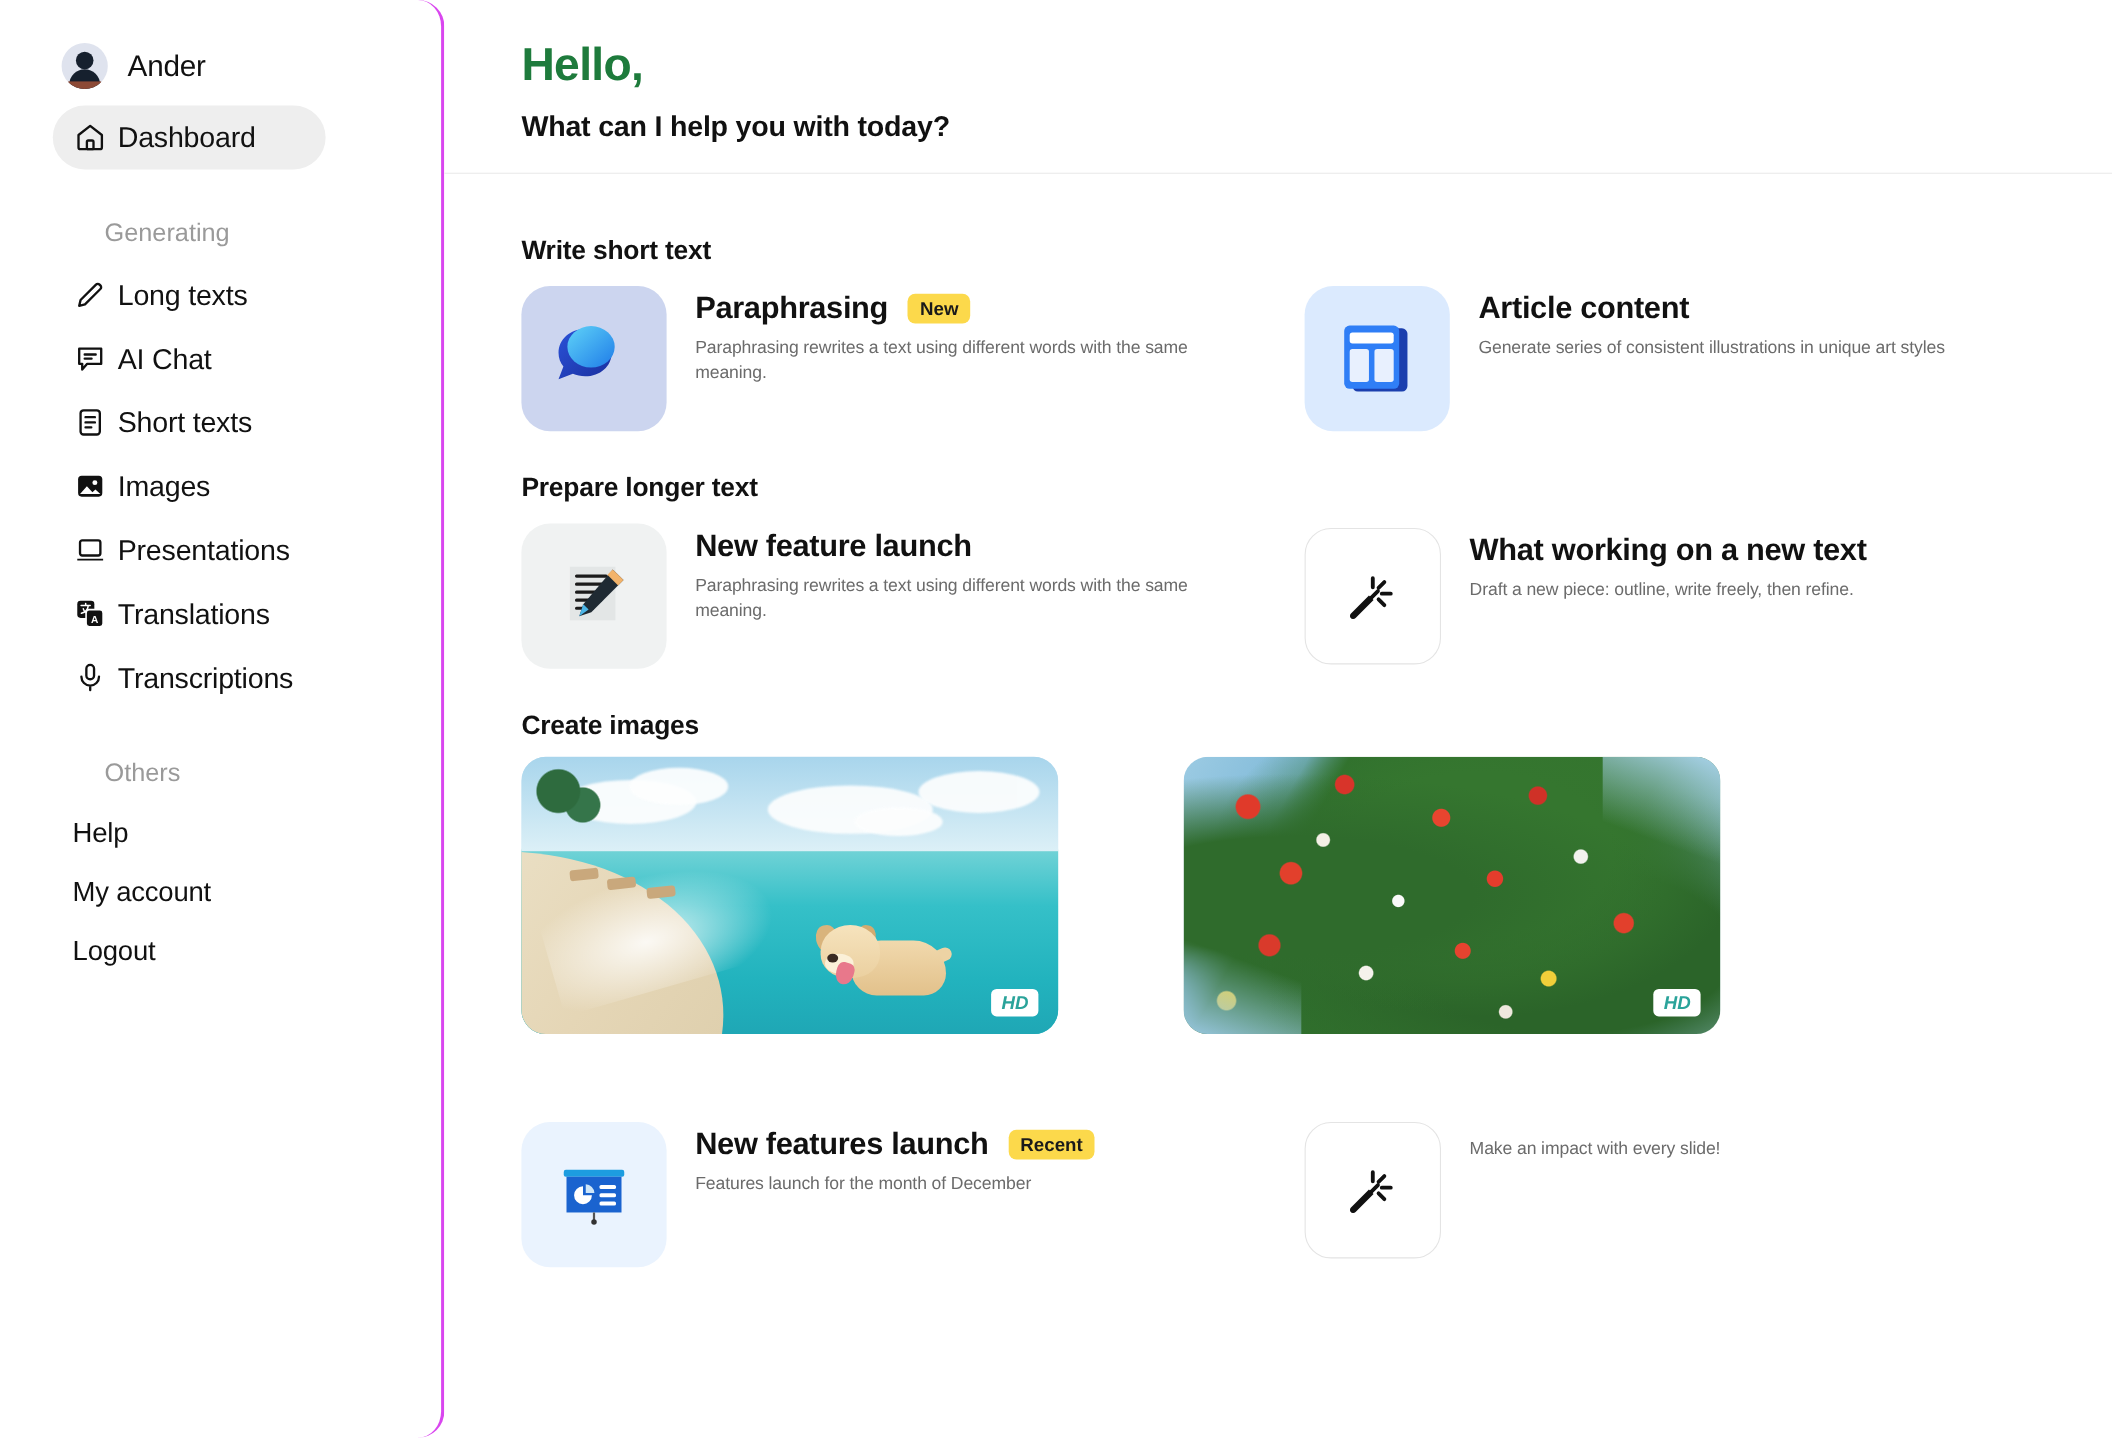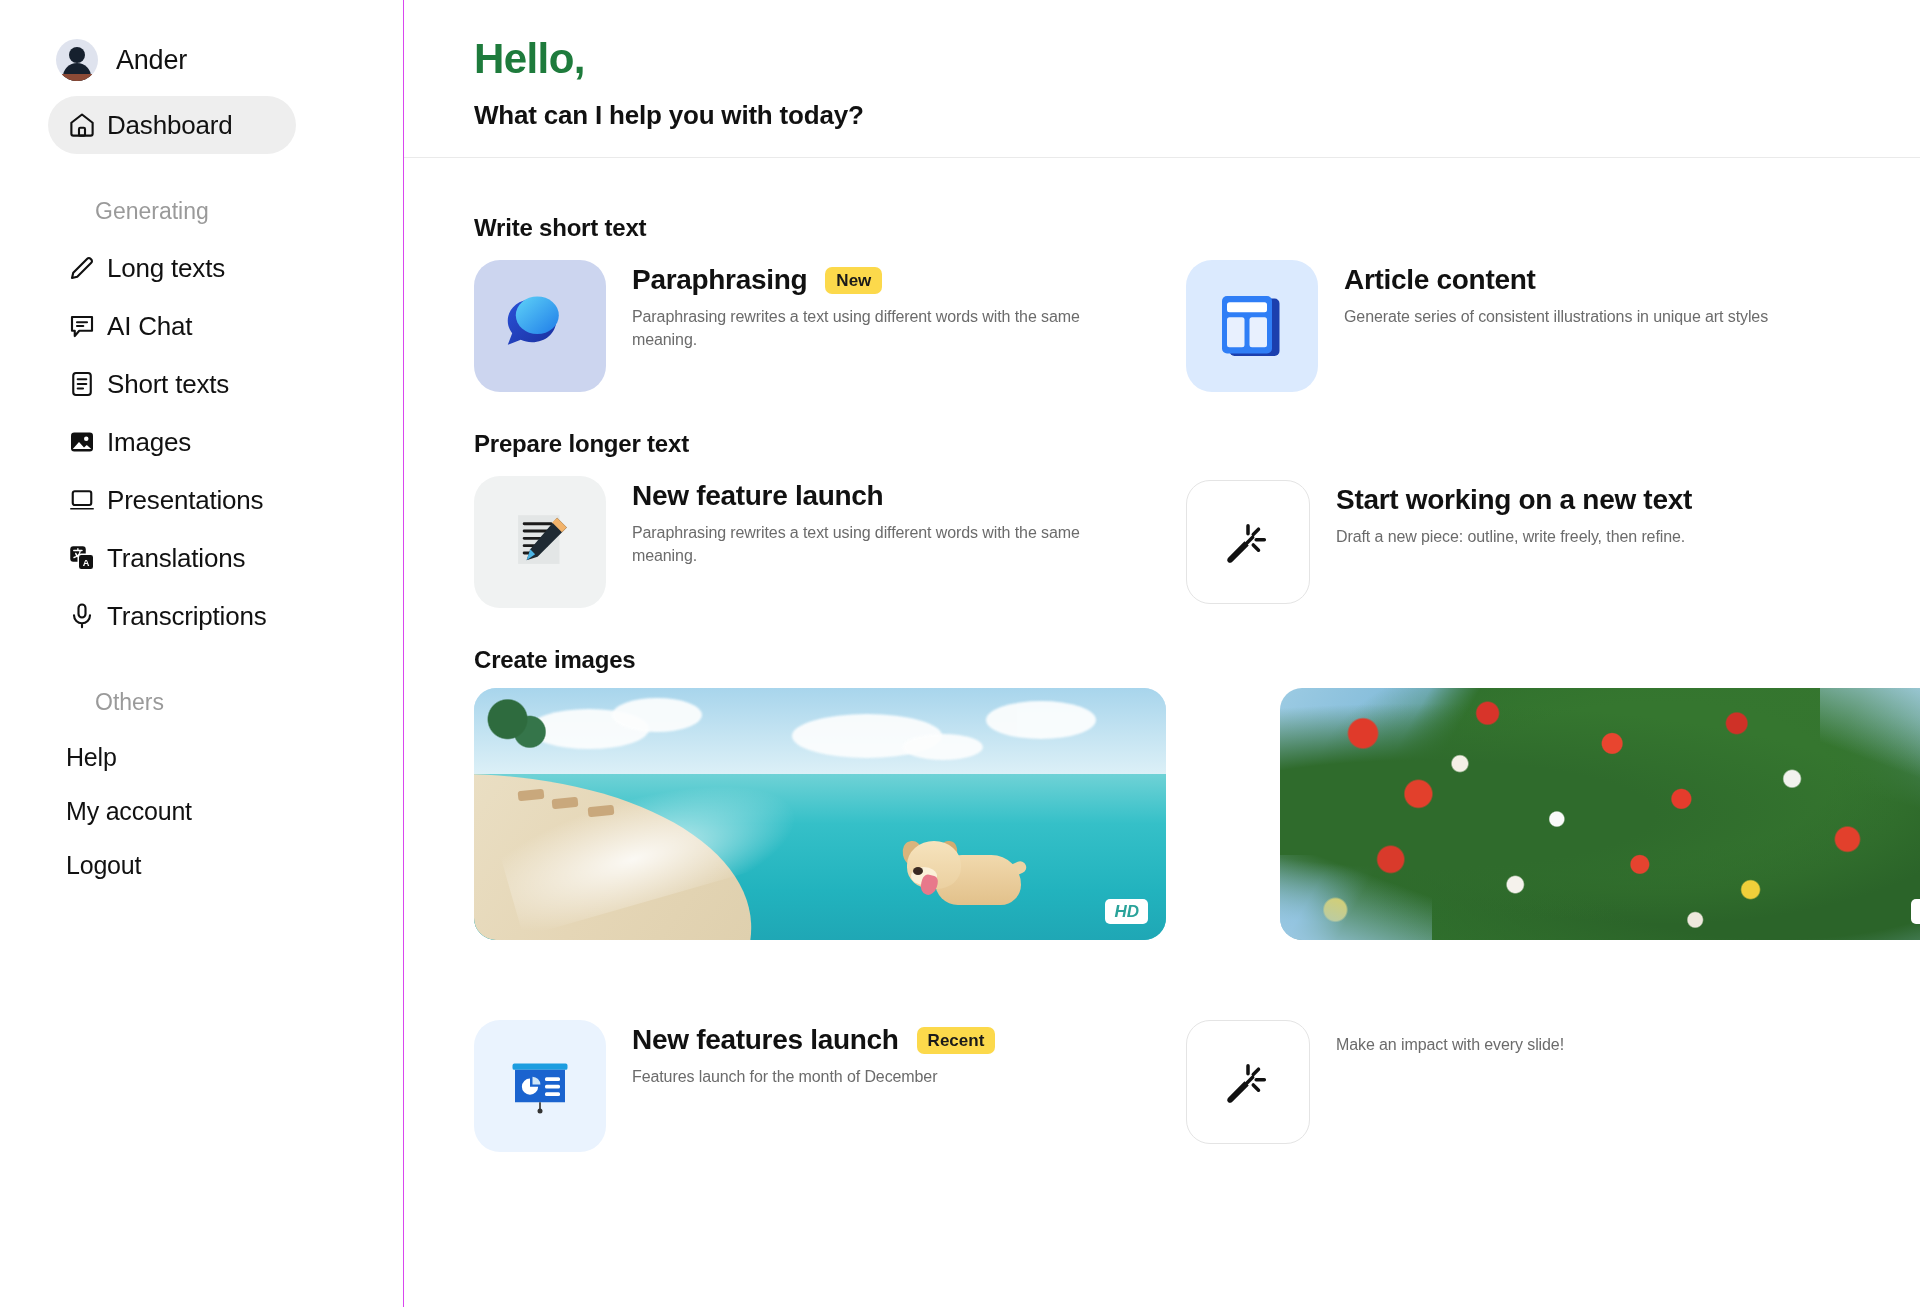--- a/index.html
+++ b/index.html
@@ -10,24 +10,25 @@
     color: #111111;
     overflow: hidden;
   }
   .app { display: flex; width: 1920px; height: 1307px; }
 
   
   .sidebar {
     width: 404px;
     flex: 0 0 404px;
     height: 100%;
-    border-right: 1px solid #d946ef;
+    border-right: 3px solid #d946ef;
     padding: 34px 0 0 0;
     background: #fff;
     position: relative;
+    border-radius: 24px;
   }
   .user-row {
     display: flex; align-items: center; gap: 18px;
     padding: 6px 0 6px 56px;
     height: 52px;
   }
   .avatar {
     width: 42px; height: 42px; border-radius: 50%;
     background: #dfe3ee;
     position: relative; overflow: hidden; flex: 0 0 42px;
@@ -131,21 +132,21 @@
     padding: 5px 11px; border-radius: 7px; line-height: 1;
   }
   .card-desc {
     font-size: 16px; color: #6b6b6b; line-height: 1.4;
     margin-top: 10px; max-width: 470px; letter-spacing: -0.1px;
   }
 
   
   .img-row { display: flex; gap: 114px; margin-top: 14px; }
   .img-card {
-    width: 692px; height: 252px; border-radius: 22px;
+    width: 488px; height: 252px; border-radius: 22px;
     position: relative; overflow: hidden; cursor: pointer; padding-left: 12px;
   }
   .hd-badge {
     position: absolute; right: 18px; bottom: 16px;
     background: #ffffff; color: #2aa39a;
     font-size: 17px; font-weight: 700; font-style: italic;
     padding: 4px 9px; border-radius: 5px; line-height: 1;
   }
 
   
@@ -446,21 +447,21 @@
               <svg width="56" height="56" viewBox="0 0 48 48">
                 <g stroke="#111" stroke-width="3" stroke-linecap="round">
                   <path d="M8 40 28 20"></path>
                   <path d="M24 10v7M33 13l-4.5 4.5M38 22h-7M33 31l-4.5-4.5"></path>
                 </g>
                 <path d="M7 41c-1-1-1-2.6 0-3.6l14-14 3.6 3.6-14 14c-1 1-2.6 1-3.6 0z" fill="#111"></path>
               </svg>
             </div>
             <div class="card-body">
               <div class="card-title-row">
-                <span class="card-title">Start working on a new text</span>
+                <span class="card-title">What working on a new text</span>
               </div>
               <div class="card-desc">Draft a new piece: outline, write freely, then refine.</div>
             </div>
           </div>
         </div>
       </div>
 
       <div class="sec-title tight">Create images</div>
       <div class="img-row">
 

